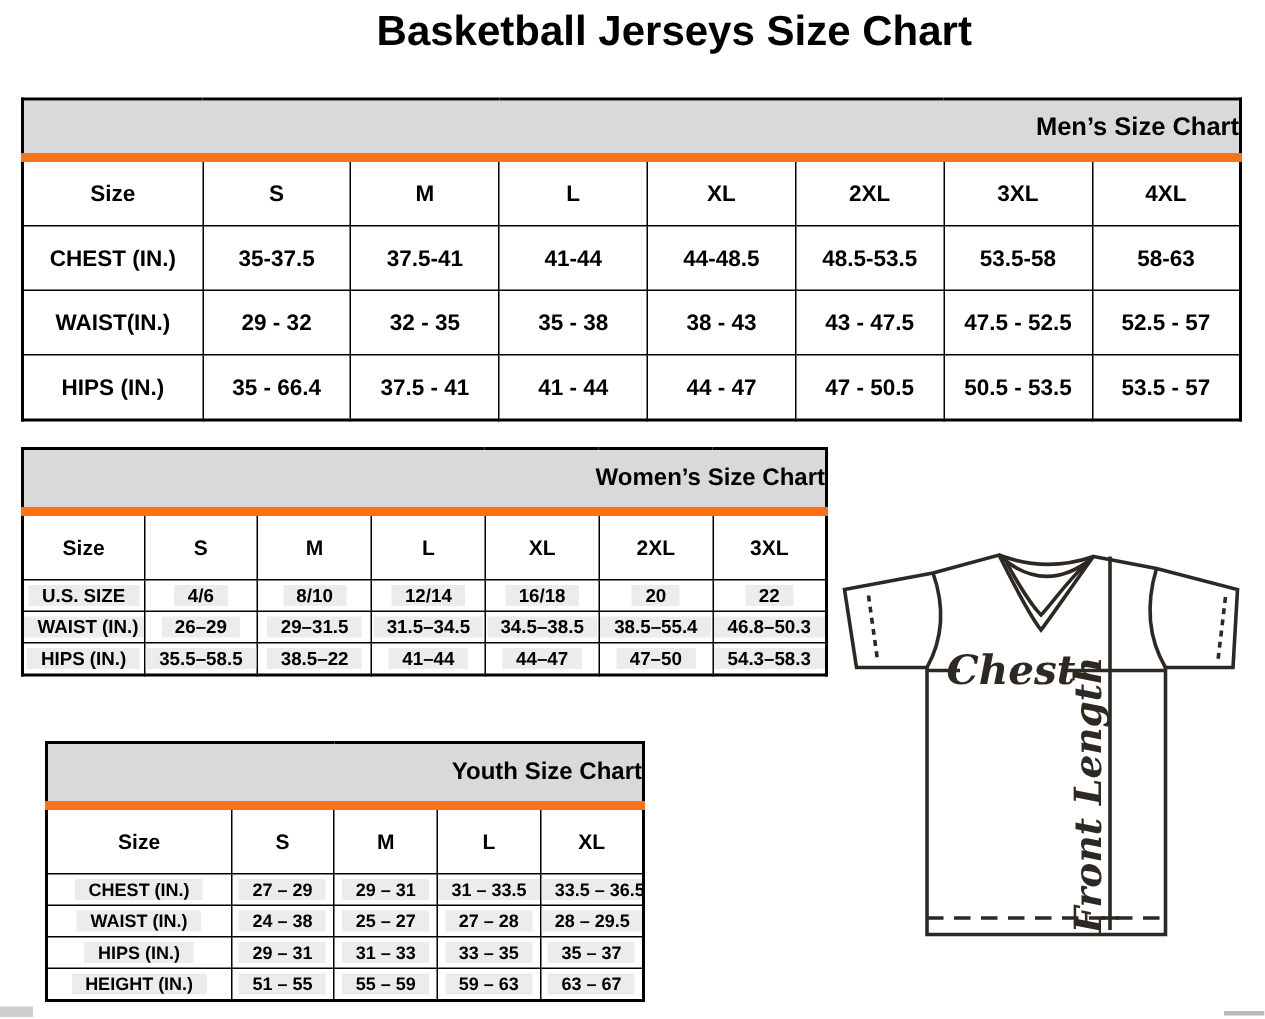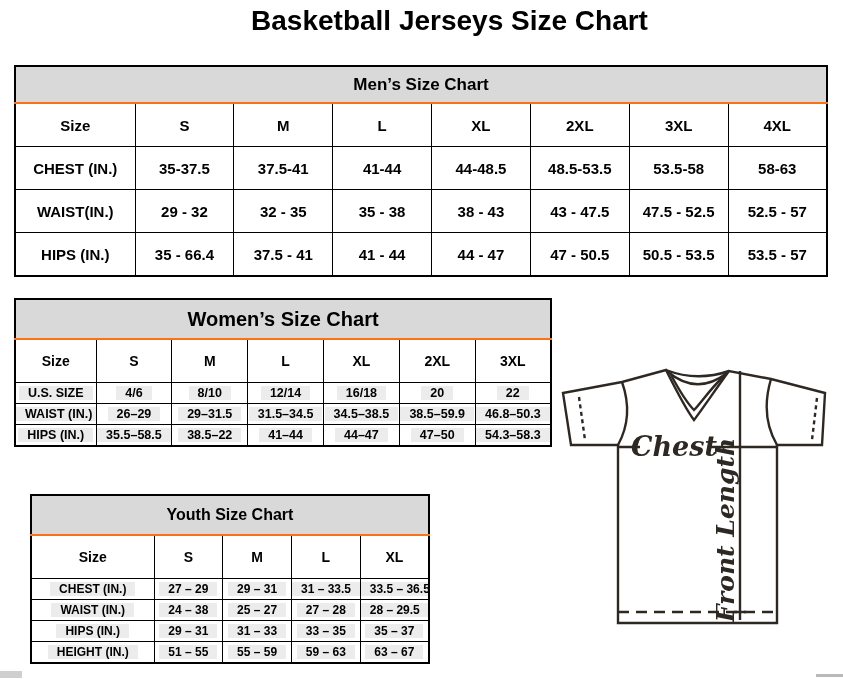--- a/index.html
+++ b/index.html
@@ -13,32 +13,32 @@
     text-align:center;font-size:28px;font-weight:bold;letter-spacing:0;margin-left:28px;
   }
   table.size-table{
     position:absolute;border-collapse:collapse;table-layout:fixed;
     border:2px solid #000;background:#fff;
   }
   table.size-table th, table.size-table td{
     border:1px solid #000;text-align:center;vertical-align:middle;
     padding:0;font-weight:bold;color:#000;overflow:hidden;white-space:nowrap;
   }
-  tr.title-row th{background:#d9d9d9;border-bottom:2px solid #f97316;}
+  tr.title-row th{background:#d9d9d9;border-bottom:6px solid #f97316;text-align:right;}
   
   .mens{left:14px;top:65px;width:814px;}
   .mens col.c0{width:120px;}
   .mens tr.title-row th{height:35px;font-size:17px;}
   .mens tr.size-row th{height:42px;font-size:15px;}
   .mens tr.data-row td{height:42px;font-size:15px;}
   .mens td.rowlabel{font-size:14px;}
   
   .womens{left:14px;top:298px;width:538px;}
   .womens col.c0{width:81px;}
-  .womens tr.title-row th{height:38px;font-size:20px;}
+  .womens tr.title-row th{height:38px;font-size:16px;}
   .womens tr.size-row th{height:42px;font-size:14px;}
   .womens tr.data-row td{height:20px;font-size:12.5px;}
   .womens td.rowlabel{font-size:11px;}
   
   .youth{left:30px;top:494px;width:400px;}
   .youth col.c0{width:123px;}
   .youth tr.title-row th{height:38px;font-size:16px;}
   .youth tr.size-row th{height:42px;font-size:14px;}
   .youth tr.data-row td{height:20px;font-size:12px;}
   .youth td.rowlabel{font-size:11px;}
@@ -148,21 +148,21 @@
         <td><span class="hl">16/18</span></td>
         <td><span class="hl">20</span></td>
         <td><span class="hl">22</span></td>
       </tr>
       <tr class="data-row">
         <td class="rowlabel"><span class="hl">WAIST (IN.)</span></td>
         <td><span class="hl">26–29</span></td>
         <td><span class="hl">29–31.5</span></td>
         <td><span class="hl">31.5–34.5</span></td>
         <td><span class="hl">34.5–38.5</span></td>
-        <td><span class="hl">38.5–59.9</span></td>
+        <td><span class="hl">38.5–55.4</span></td>
         <td><span class="hl">46.8–50.3</span></td>
       </tr>
       <tr class="data-row">
         <td class="rowlabel"><span class="hl">HIPS (IN.)</span></td>
         <td><span class="hl">35.5–58.5</span></td>
         <td><span class="hl">38.5–22</span></td>
         <td><span class="hl">41–44</span></td>
         <td><span class="hl">44–47</span></td>
         <td><span class="hl">47–50</span></td>
         <td><span class="hl">54.3–58.3</span></td>

